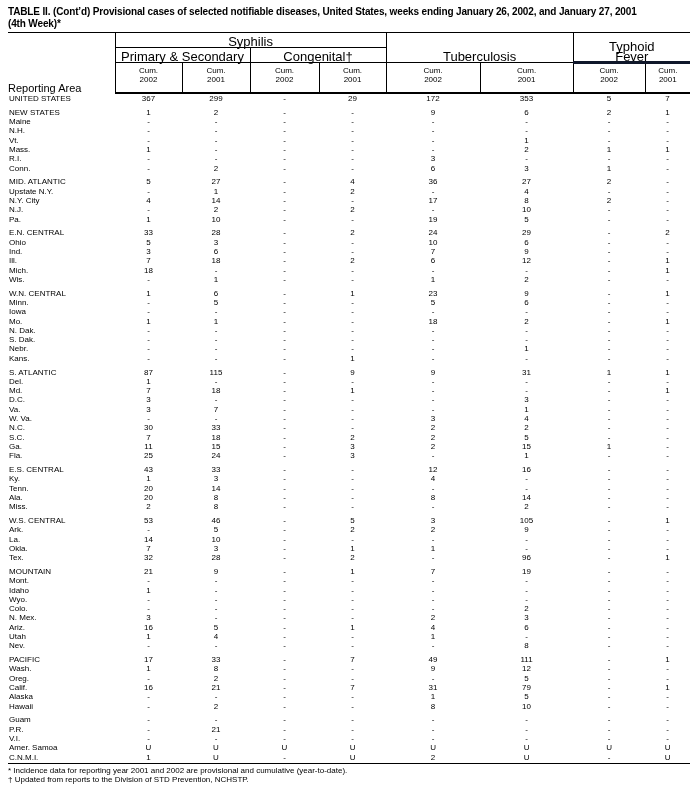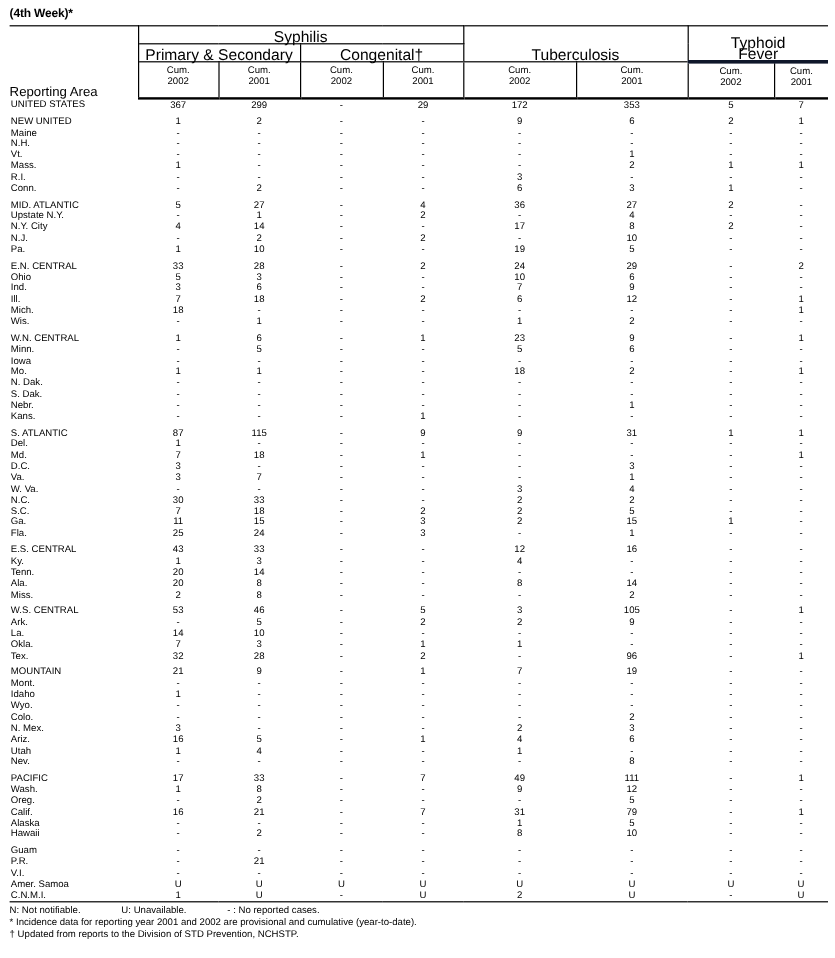--- a/index.html
+++ b/index.html
@@ -46,20 +46,21 @@
   tbody tr:last-child td { border-bottom: 1.5px solid #000; padding-bottom: 1px; }
   
   .footnotes { margin-top: 2px; font-size: 8px; line-height: 9.6px; }
   .legend span { margin-right: 34px; }
   .legend span:last-child { margin-right: 0; }
 </style>
 </head>
 <body>
 
 <div class="title">
+  <div>TABLE II. (Cont’d) Provisional cases of selected notifiable diseases, United States, weeks ending January 26, 2002, and January 27, 2001</div>
   <div>(4th Week)*</div>
 </div>
 
 <table class="t">
   <colgroup>
     <col style="width:107px">
       <col style="width:67px">
       <col style="width:68px">
       <col style="width:69px">
     <col style="width:67px">
@@ -123,21 +124,21 @@
         <td class="num">367</td>
         <td class="num">299</td>
         <td class="num">-</td>
         <td class="num">29</td>
         <td class="num">172</td>
         <td class="num">353</td>
         <td class="num">5</td>
         <td class="num">7</td>
       </tr>
       <tr class="sect-start">
-        <td class="area">NEW UNITED</td>
+        <td class="area">NEW STATES</td>
         <td class="num">1</td>
         <td class="num">2</td>
         <td class="num">-</td>
         <td class="num">-</td>
         <td class="num">9</td>
         <td class="num">6</td>
         <td class="num">2</td>
         <td class="num">1</td>
       </tr>
       <tr>
@@ -852,18 +853,15 @@
         <td class="num">U</td>
         <td class="num">2</td>
         <td class="num">U</td>
         <td class="num">-</td>
         <td class="num">U</td>
       </tr>
     </tbody>
 </table>
 
 <div class="footnotes">
-  <div class="legend">
-    <span>N: Not notifiable.</span><span>U: Unavailable.</span><span>- : No reported cases.</span>
-  </div>
   <div>* Incidence data for reporting year 2001 and 2002 are provisional and cumulative (year-to-date).</div>
   <div>† Updated from reports to the Division of STD Prevention, NCHSTP.</div>
 </div>
 
 </body></html>

